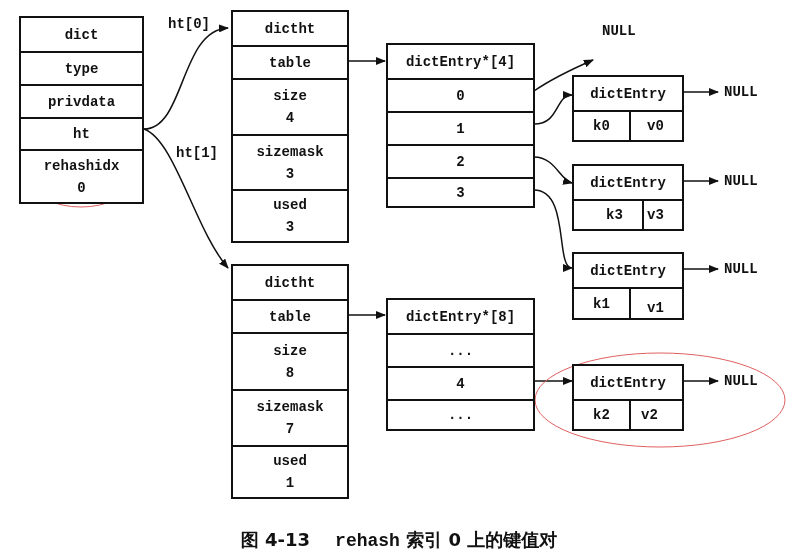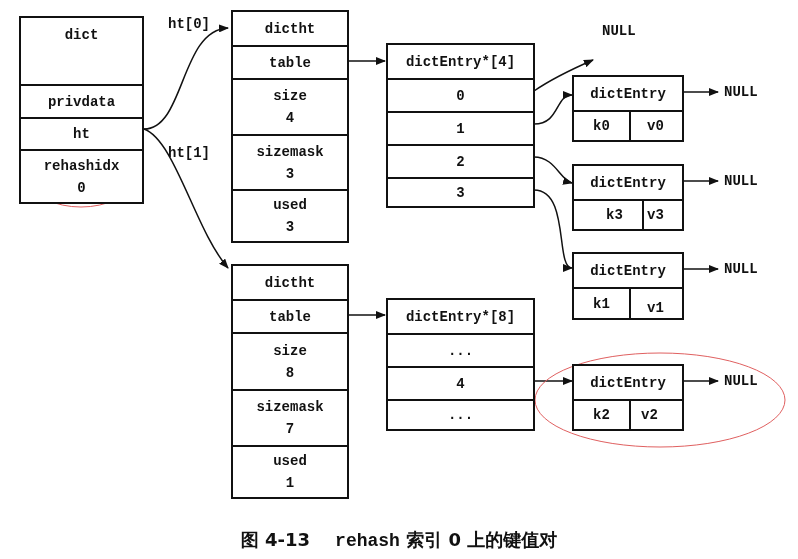--- a/index.html
+++ b/index.html
@@ -51,30 +51,31 @@
   <path d="M683,269 L718,269" stroke="#111" stroke-width="1.5" marker-end="url(#arr)"></path>
   <path d="M683,381 L718,381" stroke="#111" stroke-width="1.5" marker-end="url(#arr)"></path>
 
   <ellipse cx="81" cy="182" rx="48" ry="25" fill="none" stroke="#e06060" stroke-width="1"></ellipse>
   <ellipse cx="289" cy="472" rx="50" ry="26" fill="none" stroke="#e06060" stroke-width="1"></ellipse>
   <ellipse cx="660" cy="400" rx="125" ry="47" fill="none" stroke="#e06060" stroke-width="1"></ellipse>
 </svg>
 
 <div class="box" style="left:19px;top:16px;width:125px;height:188px;">
   <div class="cell first" style="top:0;height:33px;">dict</div>
+  <div class="cell" style="top:33px;height:33px;">type</div>
   <div class="cell" style="top:66px;height:33px;">privdata</div>
   <div class="cell" style="top:99px;height:32px;">ht</div>
   <div class="cell" style="top:131px;height:53px;">
     <span>rehashidx</span>
     <span>0</span>
   </div>
 </div>
 
 <div class="lbl" style="left:168px;top:16px;">ht[0]</div>
-<div class="lbl" style="left:168px;top:145px;">ht[1]</div>
+<div class="lbl" style="left:168px;top:145px;padding-left:8px;">ht[1]</div>
 
 <div class="box" style="left:231px;top:10px;width:118px;height:233px;">
   <div class="cell first" style="top:0;height:33px;">dictht</div>
   <div class="cell" style="top:33px;height:33px;">table</div>
   <div class="cell" style="top:66px;height:56px;">
     <span>size</span>
     <span>4</span>
   </div>
   <div class="cell" style="top:122px;height:55px;">
     <span>sizemask</span>

